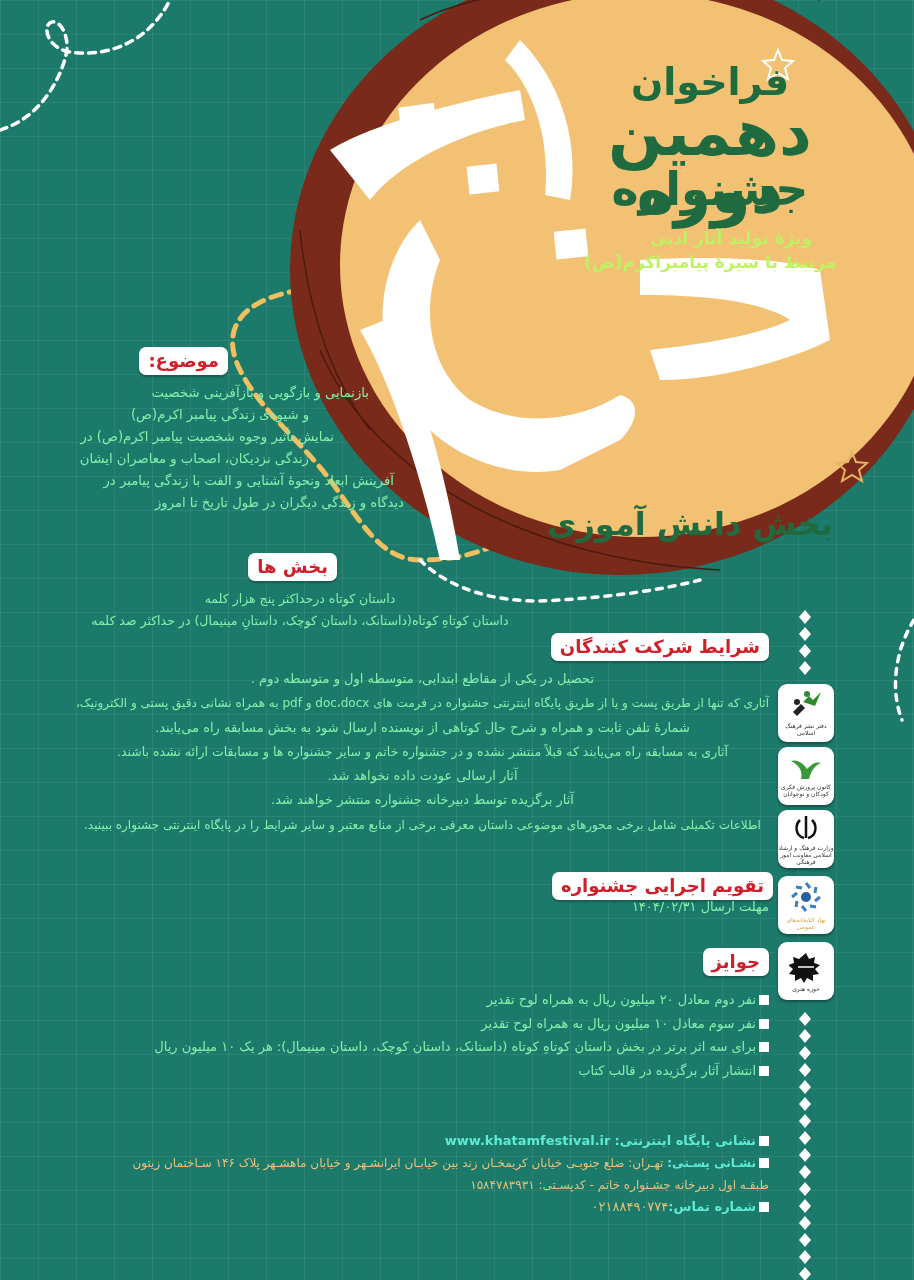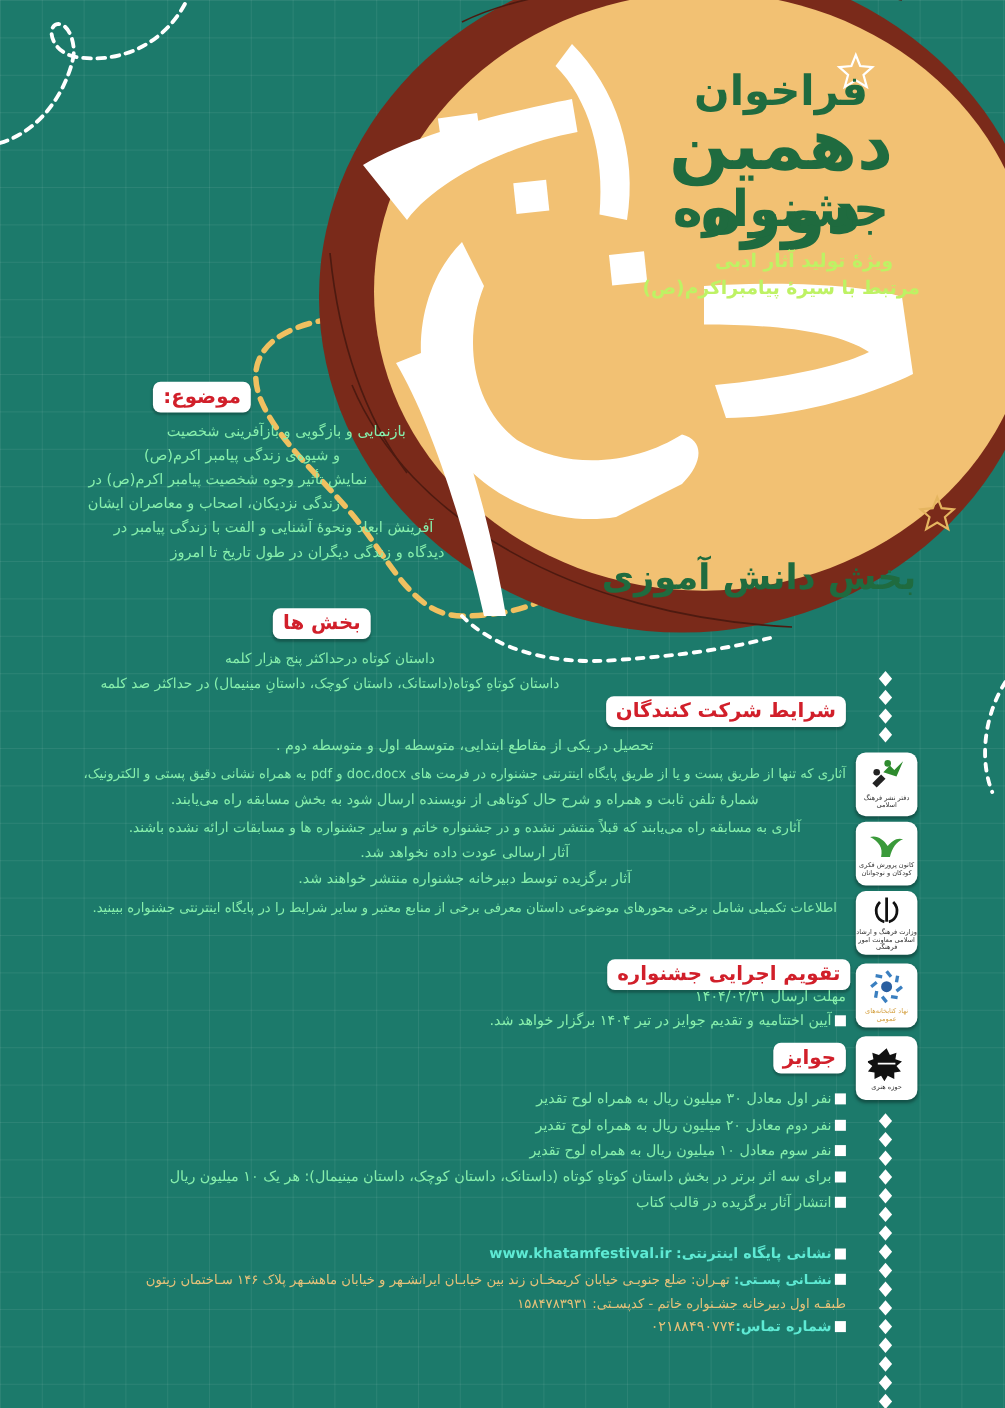--- a/index.html
+++ b/index.html
@@ -138,26 +138,24 @@
   <div>شمارۀ تلفن ثابت و همراه و شرح حال کوتاهی از نویسنده ارسال شود به بخش مسابقه راه می‌یابند.</div>
   <div style="font-size:12.5px;">آثاری به مسابقه راه می‌یابند که قبلاً منتشر نشده و  در جشنواره خاتم و سایر جشنواره ها و مسابقات ارائه نشده باشند.</div>
   <div>آثار ارسالی عودت داده نخواهد شد.</div>
   <div>آثار برگزیده توسط دبیرخانه جشنواره منتشر خواهند شد.</div>
   <div style="font-size:12px;">اطلاعات تکمیلی شامل برخی محورهای موضوعی داستان معرفی برخی از منابع معتبر و سایر شرایط را در پایگاه اینترنتی جشنواره ببینید.</div>
 </div>
 
 <div class="label-box" style="right:141px; top:859px;margin-top:13px;">تقویم اجرایی جشنواره</div>
 <div class="txt sched">
   <div>مهلت ارسال ۱۴۰۴/۰۲/۳۱</div>
-  <div><span class="bullet"></span><span>آیین اختتامیه و تقدیم جوایز در تیر ۱۴۰۴ برگزار خواهد شد.</span></div>
 </div>
 
 <div class="label-box" style="right:145px; top:948px;">جوایز</div>
 <div class="txt prize">
-  <div><span class="bullet"></span><span>نفر اول معادل ۳۰ میلیون ریال به همراه لوح تقدیر</span></div>
   <div><span class="bullet"></span><span>نفر دوم معادل ۲۰ میلیون ریال به همراه لوح تقدیر</span></div>
   <div><span class="bullet"></span><span>نفر سوم معادل ۱۰ میلیون ریال به همراه لوح تقدیر</span></div>
   <div><span class="bullet"></span><span>برای سه اثر برتر در بخش داستان کوتاهِ کوتاه (داستانک، داستان کوچک، داستان مینیمال): هر یک ۱۰ میلیون ریال</span></div>
   <div><span class="bullet"></span><span>انتشار آثار برگزیده در قالب کتاب</span></div>
 </div>
 
 <div class="txt contact">
   <div><span class="bullet"></span><b>نشانی پایگاه اینترنتی:</b> <b style="direction:ltr; unicode-bidi:embed;">www.khatamfestival.ir</b></div>
   <div style="font-size:12px;"><span class="bullet"></span><b>نشـانی پسـتی:</b> <span>تهـران: ضلع جنوبـی خیابان کریمخـان زند بین خیابـان ایرانشـهر و خیابان ماهشـهر پلاک ۱۴۶ سـاختمان زیتون</span></div>
   <div style="font-size:12px;">طبقـه اول دبیرخانه جشـنواره خاتم  - کدپسـتی: ۱۵۸۴۷۸۳۹۳۱</div>

